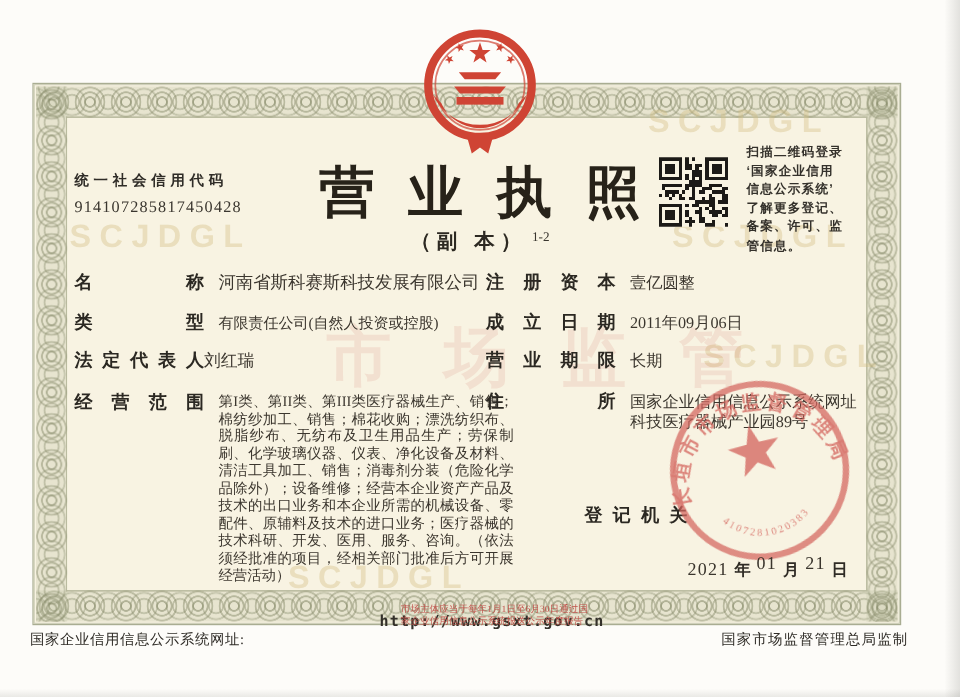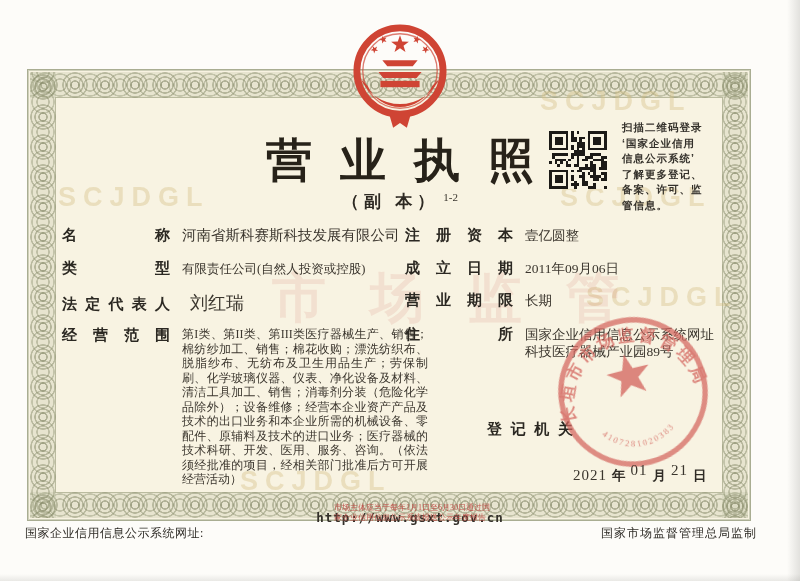--- a/index.html
+++ b/index.html
@@ -55,21 +55,21 @@
               font-family:"Liberation Sans",sans-serif;font-weight:bold;font-size:10.5px;
               line-height:15.5px;letter-spacing:1px;color:#34312b;white-space:pre-line;}
 
   
   .row{position:absolute;}
   .flabel{display:inline-block;width:108px;text-align:justify;text-align-last:justify;
           font-family:"Liberation Sans",sans-serif;font-weight:bold;font-size:15px;color:#2b2822;}
   .fvalue{color:#3b362e;}
   #row-name{left:62px;top:226px;}   #row-name .fvalue{margin-left:12px;font-size:14.5px;}
   #row-type{left:62px;top:259px;}   #row-type .fvalue{margin-left:12px;font-size:12.5px;}
-  #row-legal{left:62px;top:291px;}  #row-legal .fvalue{margin-left:20px;font-size:18px;}
+  #row-legal{left:62px;top:291px;}  #row-legal .fvalue{margin-left:0;font-size:14px;}
   #row-scope{left:62px;top:326px;width:340px;}
   #scope-value{position:absolute;left:120px;top:1px;width:246px;font-size:12px;line-height:14.5px;
                text-align:justify;color:#3b362e;}
   #row-capital{left:405px;top:226px;} #row-capital .fvalue{margin-left:12px;font-size:13.5px;}
   #row-est{left:405px;top:259px;}     #row-est .fvalue{margin-left:12px;font-size:13.5px;}
   #row-term{left:405px;top:291px;}    #row-term .fvalue{margin-left:12px;font-size:13.5px;}
   #row-addr{left:405px;top:325px;}
   #addr-value{position:absolute;left:120px;top:1px;width:210px;font-size:13.5px;line-height:17px;
               white-space:pre-line;color:#3b362e;}
   #row-authority{left:487px;top:420px;} #row-authority .flabel{width:86px;font-size:15px;}
@@ -126,20 +126,24 @@
       <use href="#st" fill="currentColor" transform="translate(67,16) scale(0.4) rotate(18)"></use>
       <use href="#st" fill="currentColor" transform="translate(76,26) scale(0.4) rotate(30)"></use>
       <path d="M32,37 L68,37 L63,43 L37,43 Z" fill="currentColor"></path>
       <path d="M28,49 L72,49 L67,55 L33,55 Z" fill="currentColor"></path>
       <rect x="30" y="58" width="40" height="6.5" fill="currentColor"></rect>
       <path d="M10,56 A44,44 0 0 0 90,56 L83,63 A36,36 0 0 1 17,63 Z" fill="currentColor"></path>
       <path d="M39,92 L61,92 L57,106 L50,101 L43,106 Z" fill="currentColor"></path>
     </svg>
   </div>
 
+  <div id="credit-block">
+    <div id="credit-label">统一社会信用代码</div>
+    <div id="credit-code">914107285817450428</div>
+  </div>
 
   <div id="title">营业执照</div>
   <div id="subtitle-row">
     <span id="subtitle">（副 本）</span><span id="copy-no">1-2</span>
   </div>
 
   <div id="qr">
     <svg id="qr-svg" viewBox="0 0 21 21" shape-rendering="crispEdges" xmlns="http://www.w3.org/2000/svg">
         <rect x="0" y="0" width="21" height="21" fill="#f8f3e2"></rect>
         <rect x="0" y="0" width="7" height="7" fill="#1c1a17"></rect>

